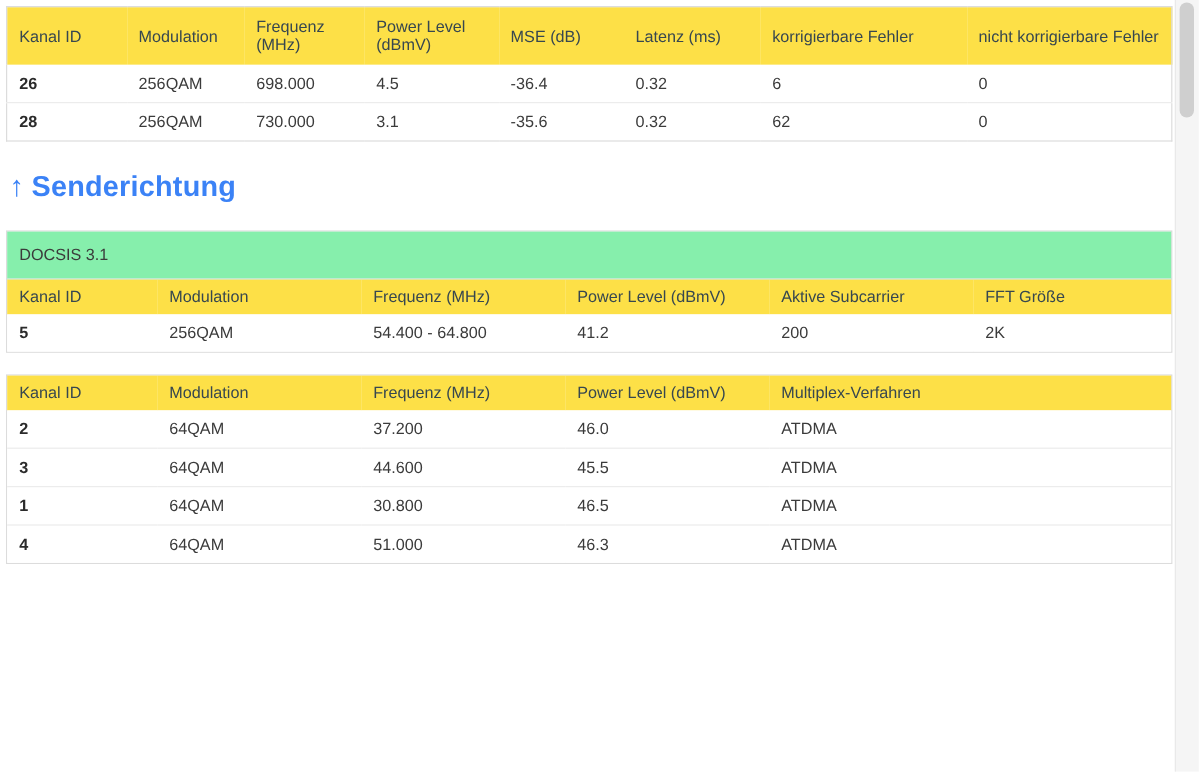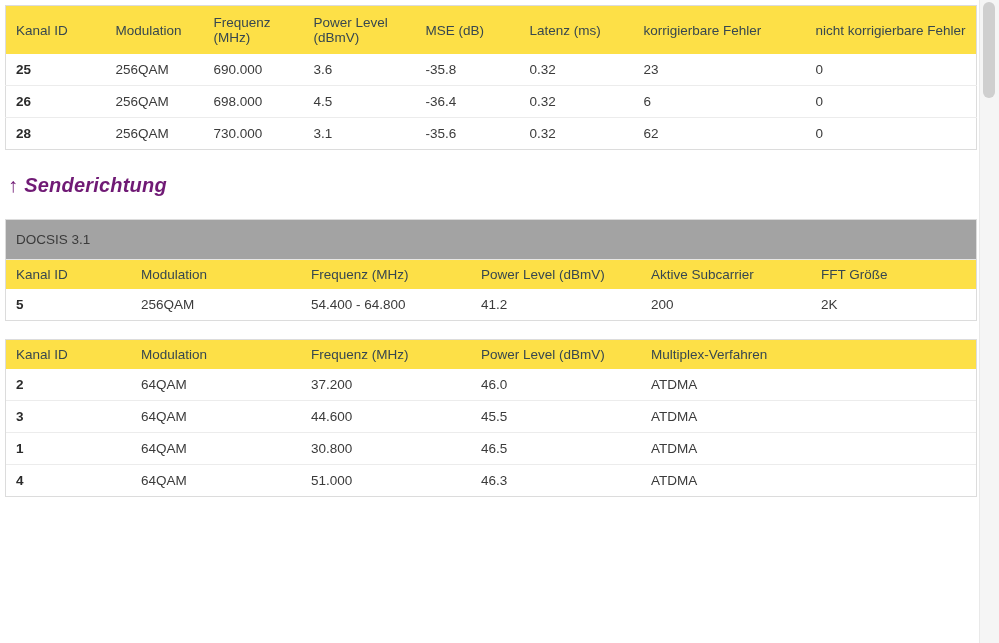--- a/index.html
+++ b/index.html
@@ -35,33 +35,32 @@
   td {
     padding: 8px 10px;
     border-bottom: 1px solid #ececec;
     background: #ffffff;
     vertical-align: middle;
   }
   tbody tr:last-child td { border-bottom: none; }
   td.col-id { font-weight: 700; color: #2b2b2b; }
   .section-heading {
     margin: 24px 0 22px 3px;
-    font-size: 20px;
+    font-size: 24px;
     font-weight: 600;
-    color: #701a75;
+    color: #3b82f6;
     letter-spacing: 0.2px;
-    font-style: italic;
   }
   .section-heading .arrow { margin-right: 6px; font-weight: 400; }
   .sub-section {
     border: 1px solid #dcdcdc;
     margin-bottom: 18px;
   }
   .sub-title {
-    background: #a3a3a3;
+    background: #86efac;
     padding: 12px 10px;
     font-size: 13.5px;
     color: #3b3b3b;
     border-bottom: 1px solid #e6e6e6;
   }
   .sub-section table { border: none; }
   .sub-section th { padding: 7px 10px; }
   
   .scrollbar {
     position: absolute;
@@ -102,30 +101,20 @@
         <th>Power Level
 (dBmV)</th>
         <th>MSE (dB)</th>
         <th>Latenz (ms)</th>
         <th>korrigierbare Fehler</th>
         <th>nicht korrigierbare Fehler</th>
       </tr>
     </thead>
     <tbody>
       <tr>
-        <td class="col-id">25</td>
-        <td>256QAM</td>
-        <td>690.000</td>
-        <td>3.6</td>
-        <td>-35.8</td>
-        <td>0.32</td>
-        <td>23</td>
-        <td>0</td>
-      </tr>
-      <tr>
         <td class="col-id">26</td>
         <td>256QAM</td>
         <td>698.000</td>
         <td>4.5</td>
         <td>-36.4</td>
         <td>0.32</td>
         <td>6</td>
         <td>0</td>
       </tr>
       <tr>

